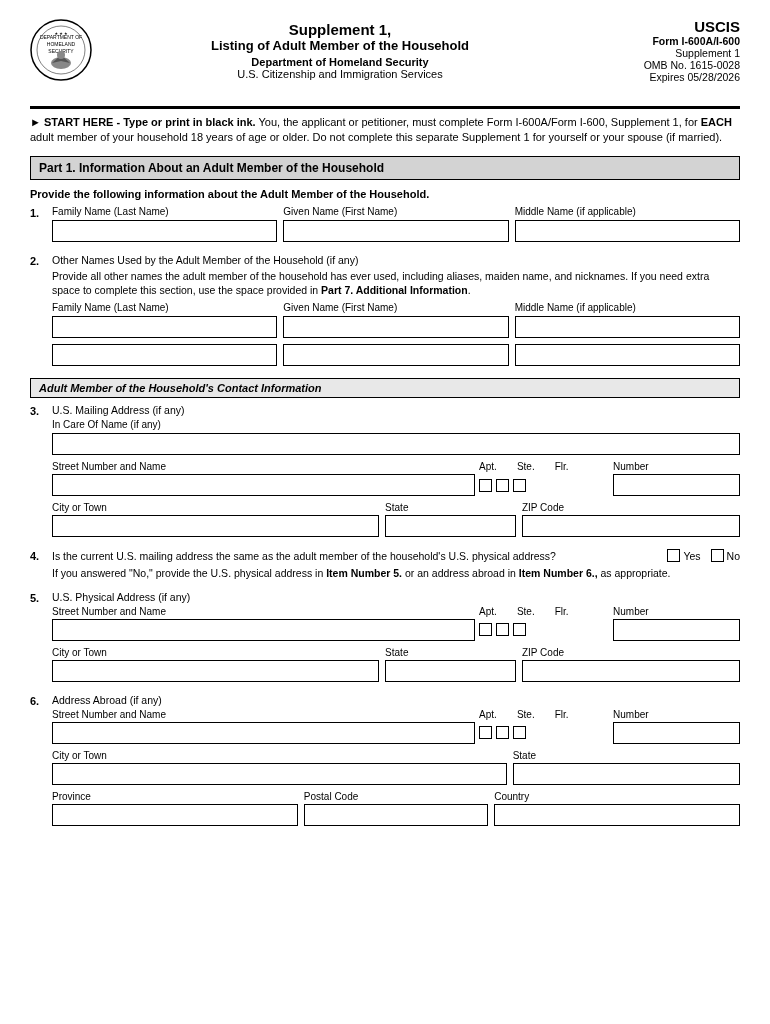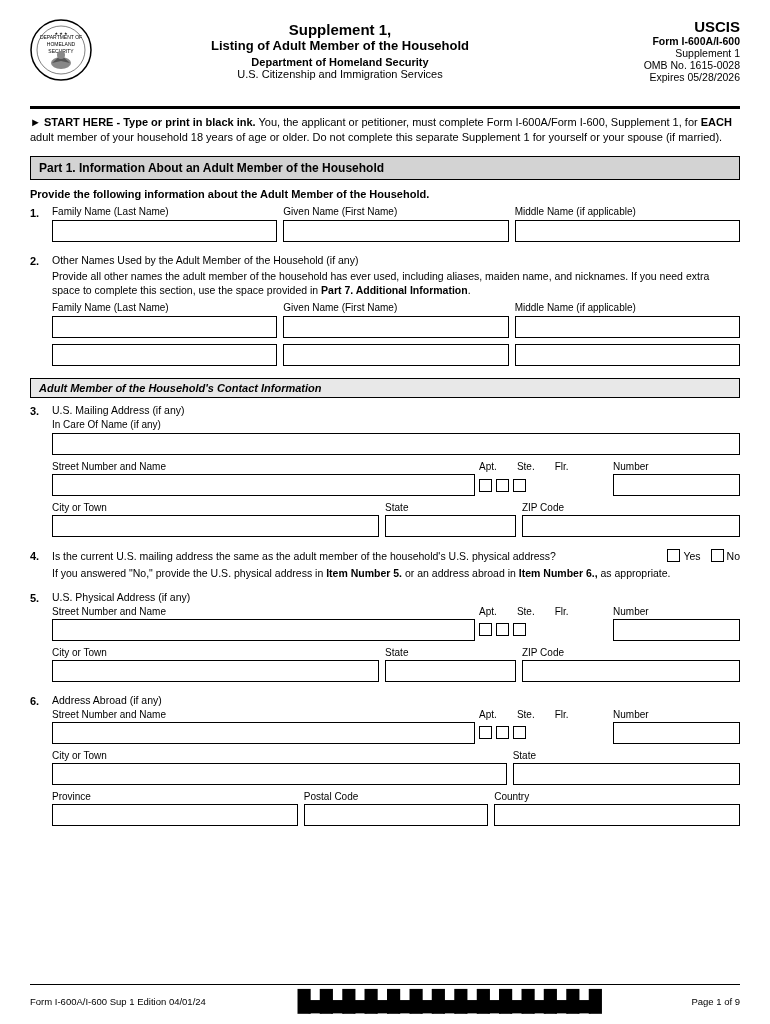--- a/index.html
+++ b/index.html
@@ -463,21 +463,14 @@
         </div>
         <div style="flex:2;">
           <input class="form-input" type="text" value="" style="">
         </div>
       </div>
     </div>
   </div>
 
   <div class="bottom-spacer"></div>
 
-  <div class="footer">
-    <div class="footer-left">Form I-600A/I-600 Sup 1  Edition  04/01/24</div>
-    <div class="footer-barcode" style="font-family: 'Courier New'; font-size:22px; letter-spacing:-2px; color:#000;">
-      █▄█▄█▄█▄█▄█▄█▄█▄█▄█▄█▄█▄█▄█
-    </div>
-    <div class="footer-right">Page 1 of 9</div>
-  </div>
 
 </div>
 
 </body></html>

